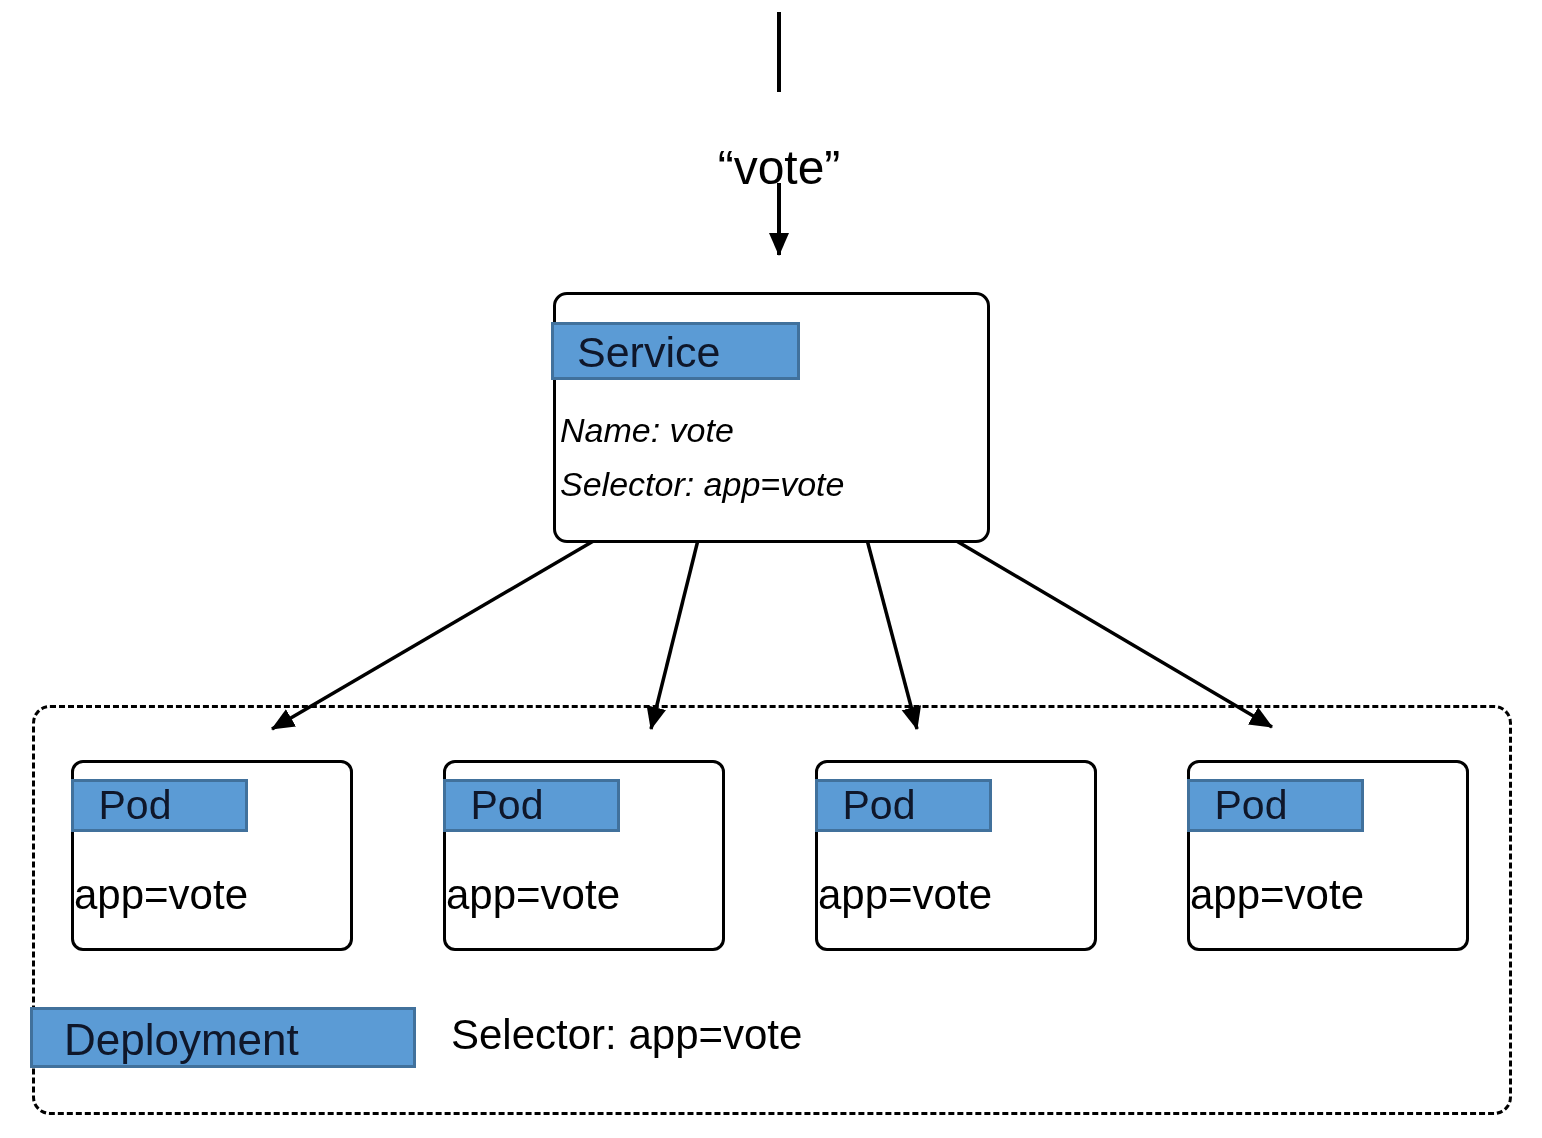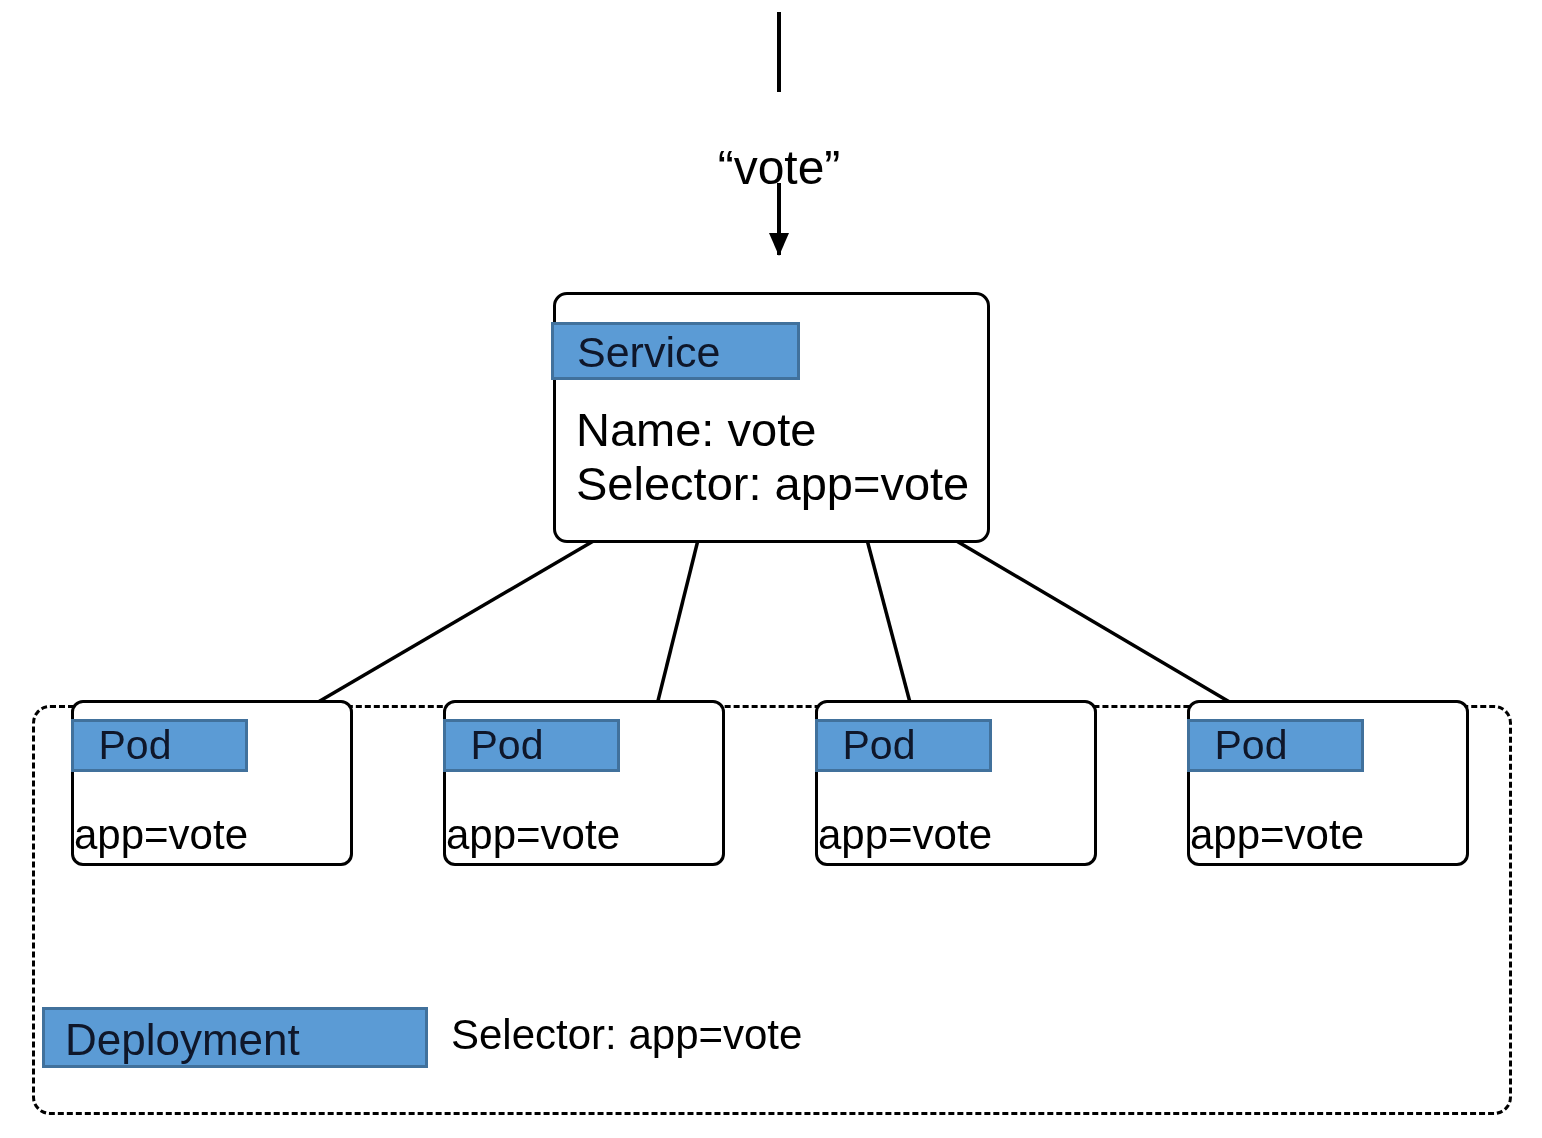--- a/index.html
+++ b/index.html
@@ -55,26 +55,27 @@
     white-space: nowrap;
   }
   .service-badge {
     left: 551px; top: 322px;
     width: 249px; height: 58px;
     font-size: 43px;
     padding-left: 23px;
   }
   .service-text {
     position: absolute;
-    left: 576px; top: 403px;
-    font-size: 47px;
+    left: 560px; top: 403px;
+    font-size: 34px;
     line-height: 54px;
     white-space: nowrap;
+    font-style: italic;
   }
-  .pod-box { top: 700px; width: 282px; height: 166px; border-radius: 12px; }
+  .pod-box { top: 760px; width: 282px; height: 191px; border-radius: 12px; }
   .pod-1 { left: 71px; }
   .pod-2 { left: 443px; }
   .pod-3 { left: 815px; }
   .pod-4 { left: 1187px; }
   .pod-badge {
     left: -3.5px; top: 16px;
     width: 177px; height: 53px;
     font-size: 41px;
     padding-left: 25px;
   }
@@ -91,22 +92,21 @@
     left: 32px; top: 705px;
     width: 1480px; height: 410px;
     border: 3.5px dashed #000;
     border-radius: 18px;
     background: transparent;
   }
   .deployment-badge {
     left: 30px; top: 1007px;
     width: 386px; height: 61px;
     font-size: 44px;
-    padding-left: 20px;
-    margin-left: 12px;
+    padding-left: 31px;
   }
   .deployment-selector {
     position: absolute;
     left: 451px; top: 1011px;
     font-size: 42px;
     white-space: nowrap;
   }
 </style>
 </head>
 <body>

